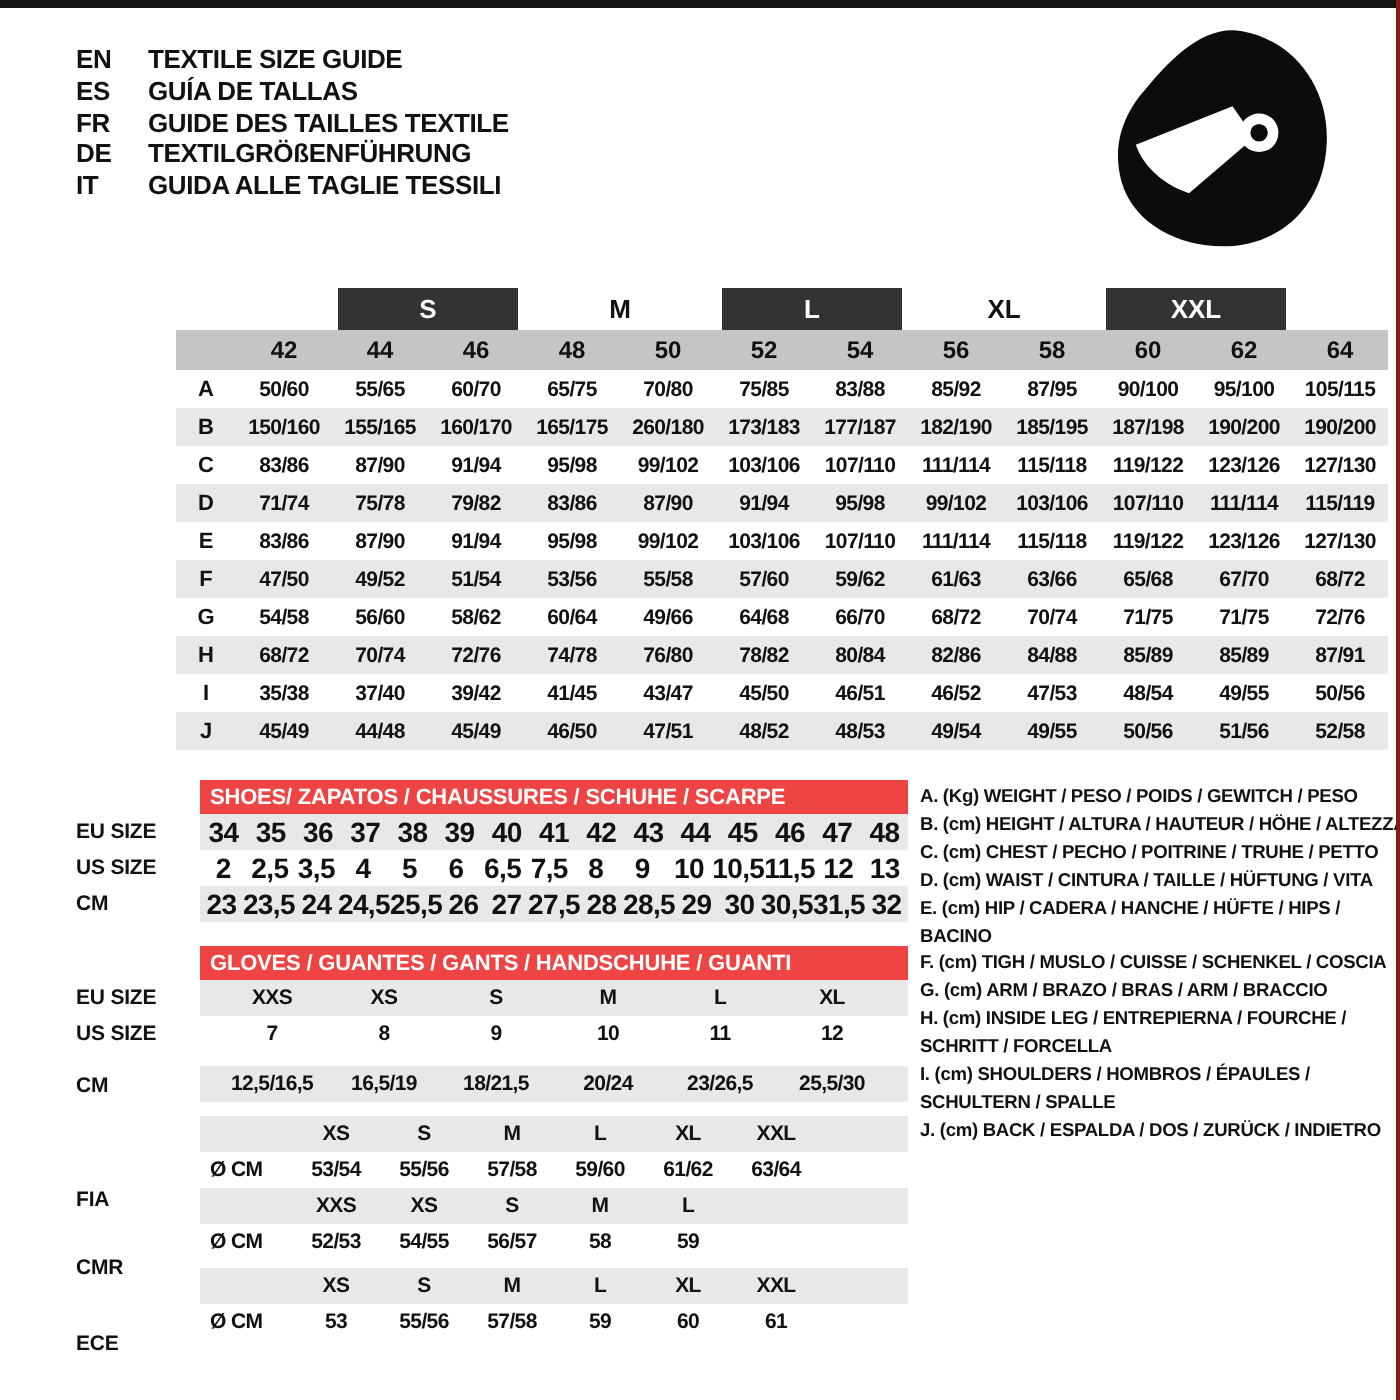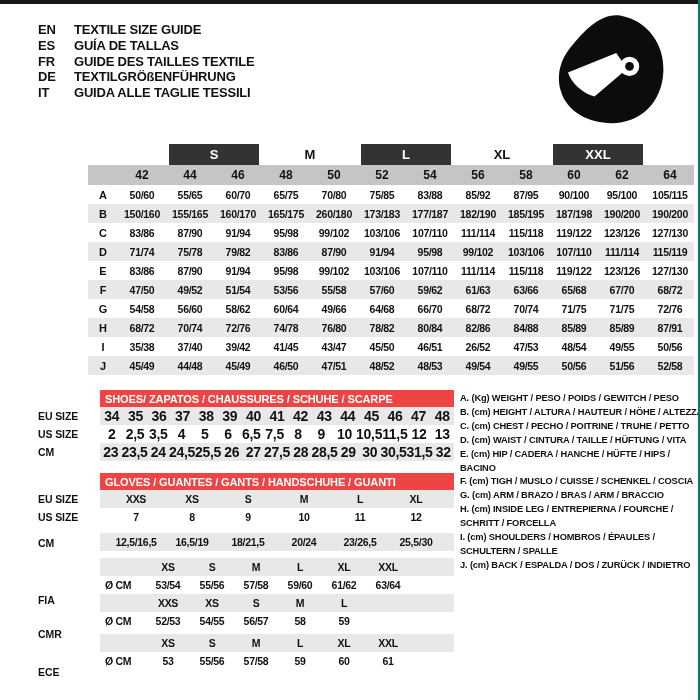--- a/index.html
+++ b/index.html
@@ -1,17 +1,17 @@
 <!DOCTYPE html>
 <html><head>
 <meta charset="utf-8">
 <style>
   html,body{margin:0;padding:0;}
   body{width:700px;height:700px;font-family:"Liberation Sans", sans-serif;background:#ffffff;color:#111;}
-  .canvas{position:relative;width:700px;height:700px;background:#fff;overflow:hidden;border-right:2px solid #0f766e;box-sizing:border-box;}
+  .canvas{position:relative;width:700px;height:700px;background:#fff;overflow:hidden;border-right:2px solid #7f1d1d;box-sizing:border-box;}
   .topbar{position:absolute;top:0;left:0;width:100%;height:4px;background:#151515;}
 
   
   .langs{position:absolute;left:38px;top:22px;}
   .lang-row{display:flex;font-weight:700;font-size:13px;line-height:15.8px;letter-spacing:-0.2px;}
   .lang-code{width:36px;}
 
   
   .helmet-icon{position:absolute;left:548px;top:12px;}
 
@@ -233,21 +233,21 @@
         </div>
         <div class="data-row">
           <div class="row-label">I</div>
           <div class="cell">35/38</div>
           <div class="cell">37/40</div>
           <div class="cell">39/42</div>
           <div class="cell">41/45</div>
           <div class="cell">43/47</div>
           <div class="cell">45/50</div>
           <div class="cell">46/51</div>
-          <div class="cell">26/52</div>
+          <div class="cell">46/52</div>
           <div class="cell">47/53</div>
           <div class="cell">48/54</div>
           <div class="cell">49/55</div>
           <div class="cell">50/56</div>
         </div>
         <div class="data-row alt">
           <div class="row-label">J</div>
           <div class="cell">45/49</div>
           <div class="cell">44/48</div>
           <div class="cell">45/49</div>

